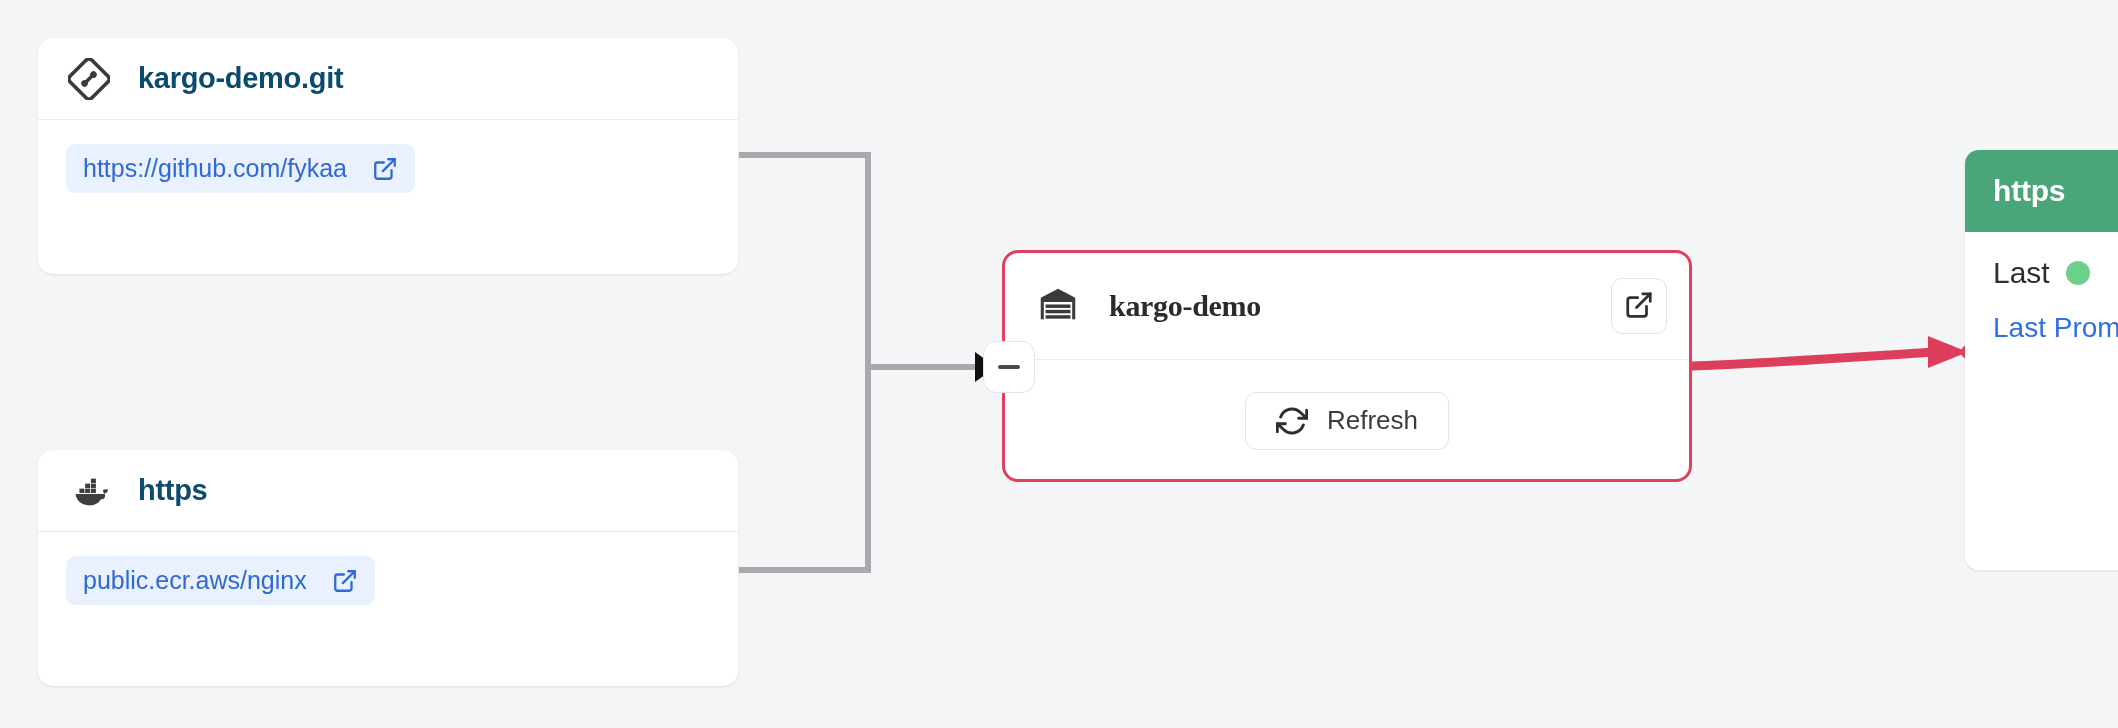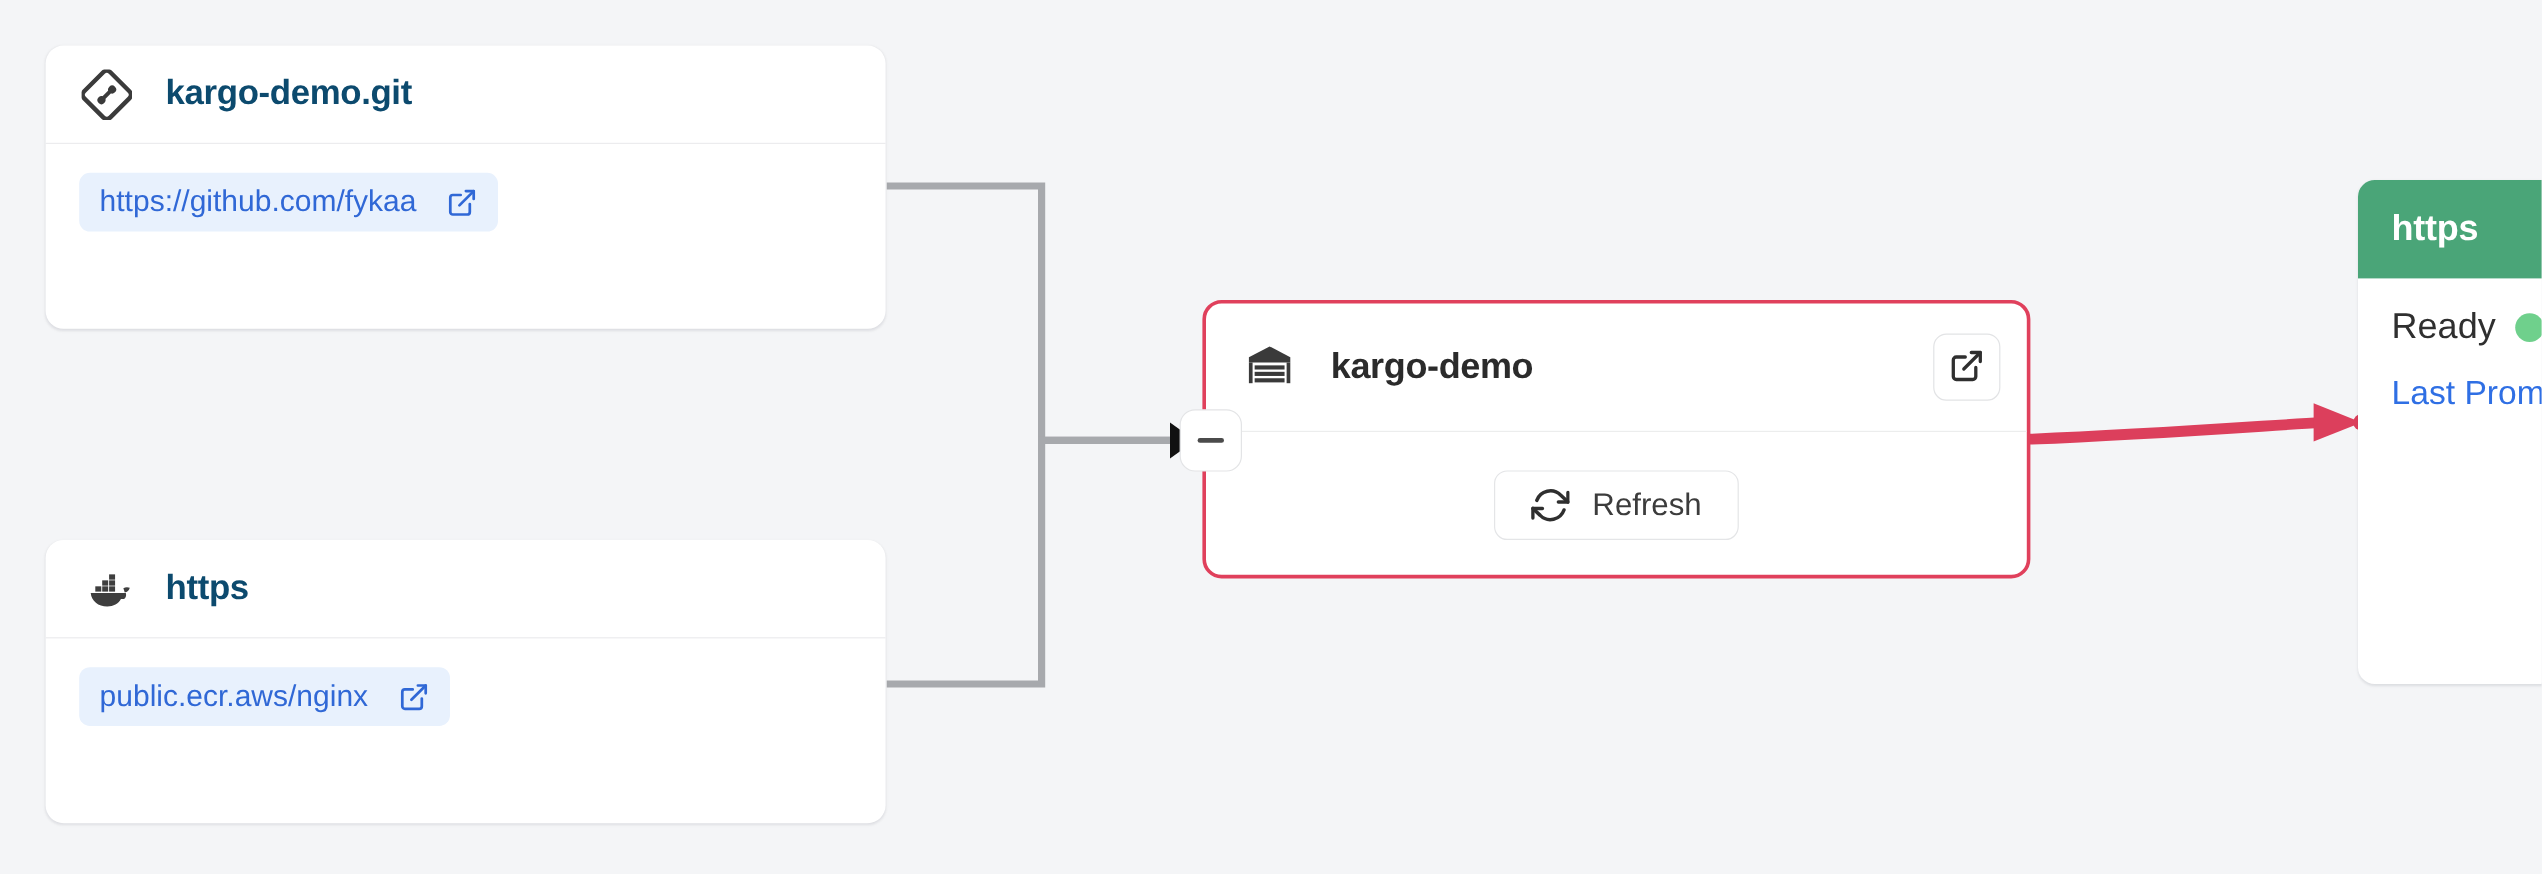--- a/index.html
+++ b/index.html
@@ -100,20 +100,21 @@
     border: 3px solid #e0405c;
     border-radius: 16px;
   }
   .warehouse .wh-head {
     display: flex;
     align-items: center;
     height: 107px;
     padding: 0 22px 0 30px;
     border-bottom: 1px solid #eceded;
     position: relative;
+    font-family: Liberation Serif, serif;
   }
   .warehouse .wh-title {
     font-size: 30px;
     font-weight: 700;
     color: #2b2b2b;
     letter-spacing: -0.3px;
     margin-left: 28px;
     white-space: nowrap;
   }
   .ext-btn {
@@ -350,20 +351,20 @@
   <div class="collapse-handle">
     <span class="bar"></span>
   </div>
 
   <div class="stage">
     <div class="stage-header">
       <span class="stage-name">https</span>
     </div>
     <div class="stage-body">
       <div class="stage-status">
-        <span>Ready</span>
+        <span>Last</span>
         <span class="status-dot"></span>
       </div>
       <a class="stage-link" href="#">Last Prom</a>
     </div>
   </div>
 
 </div>
 
 </body></html>

